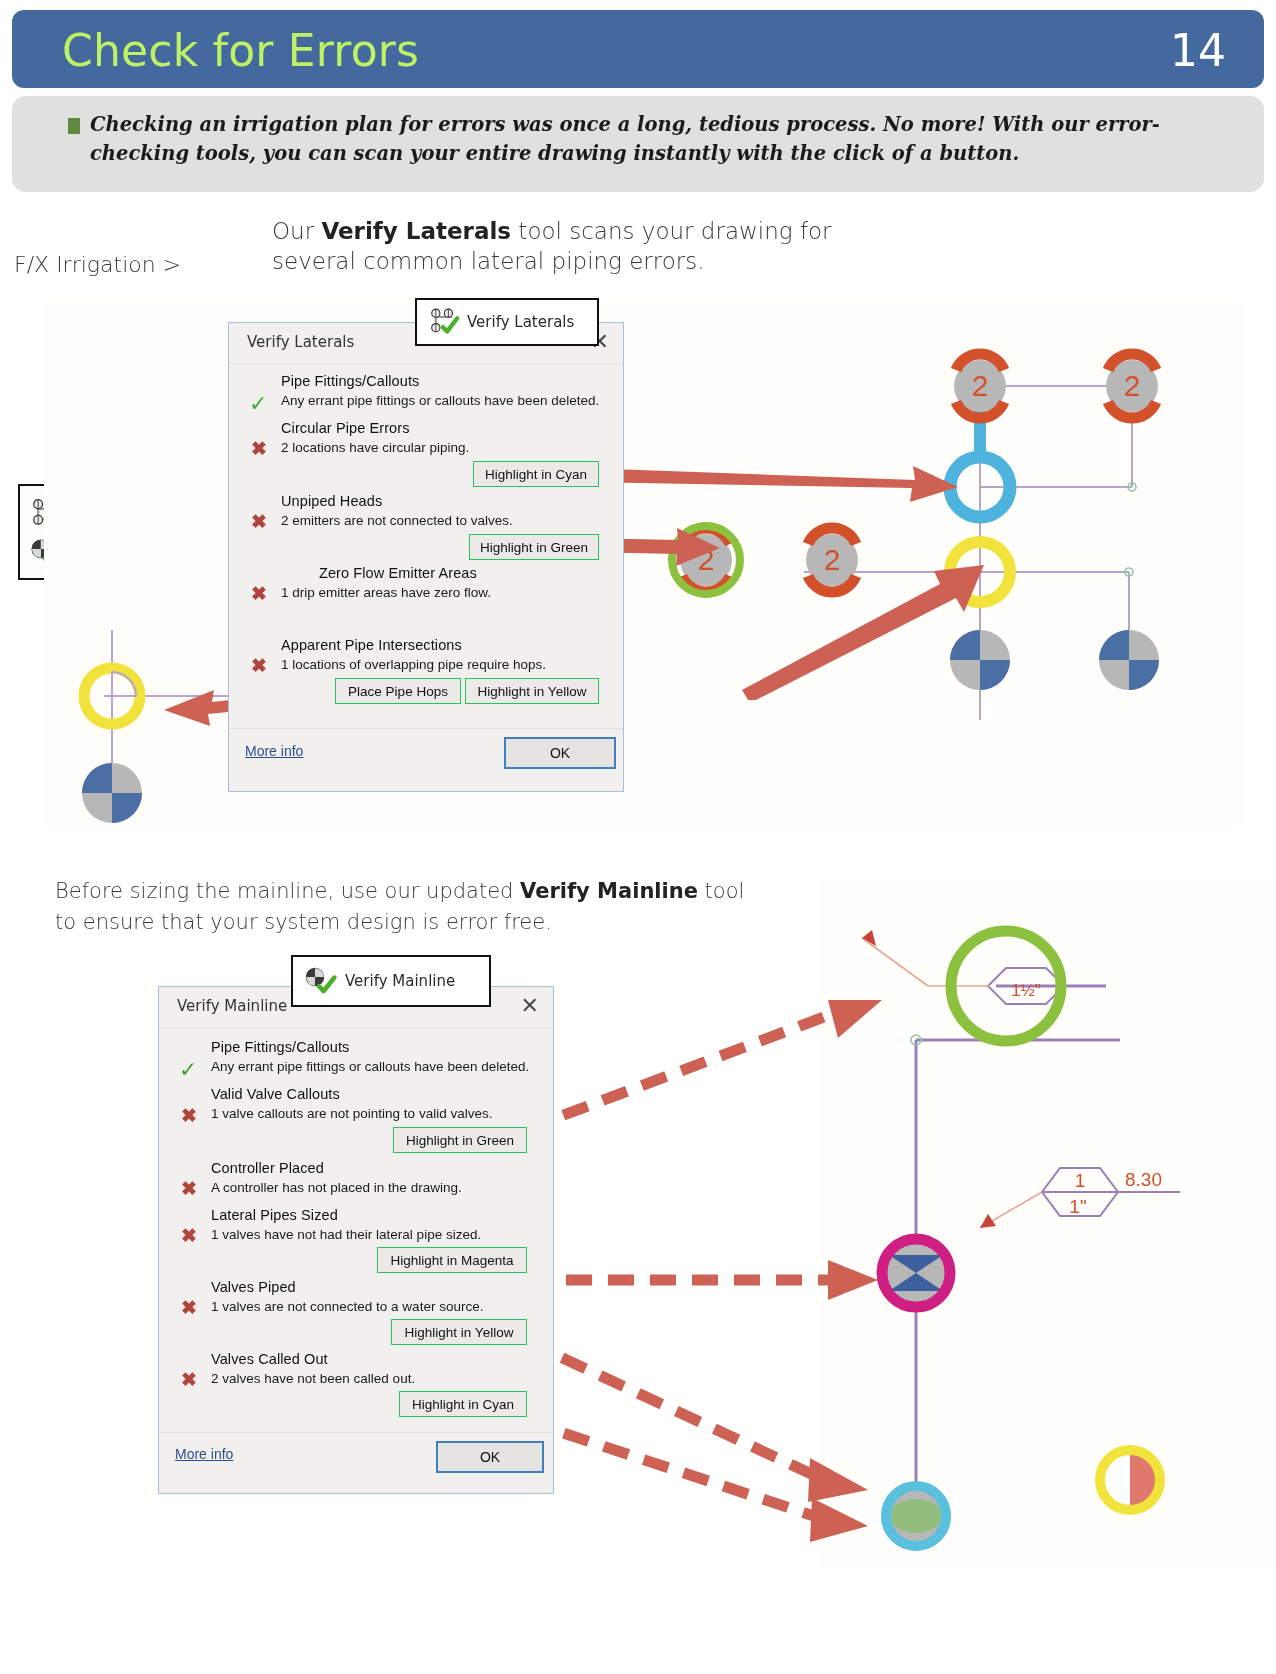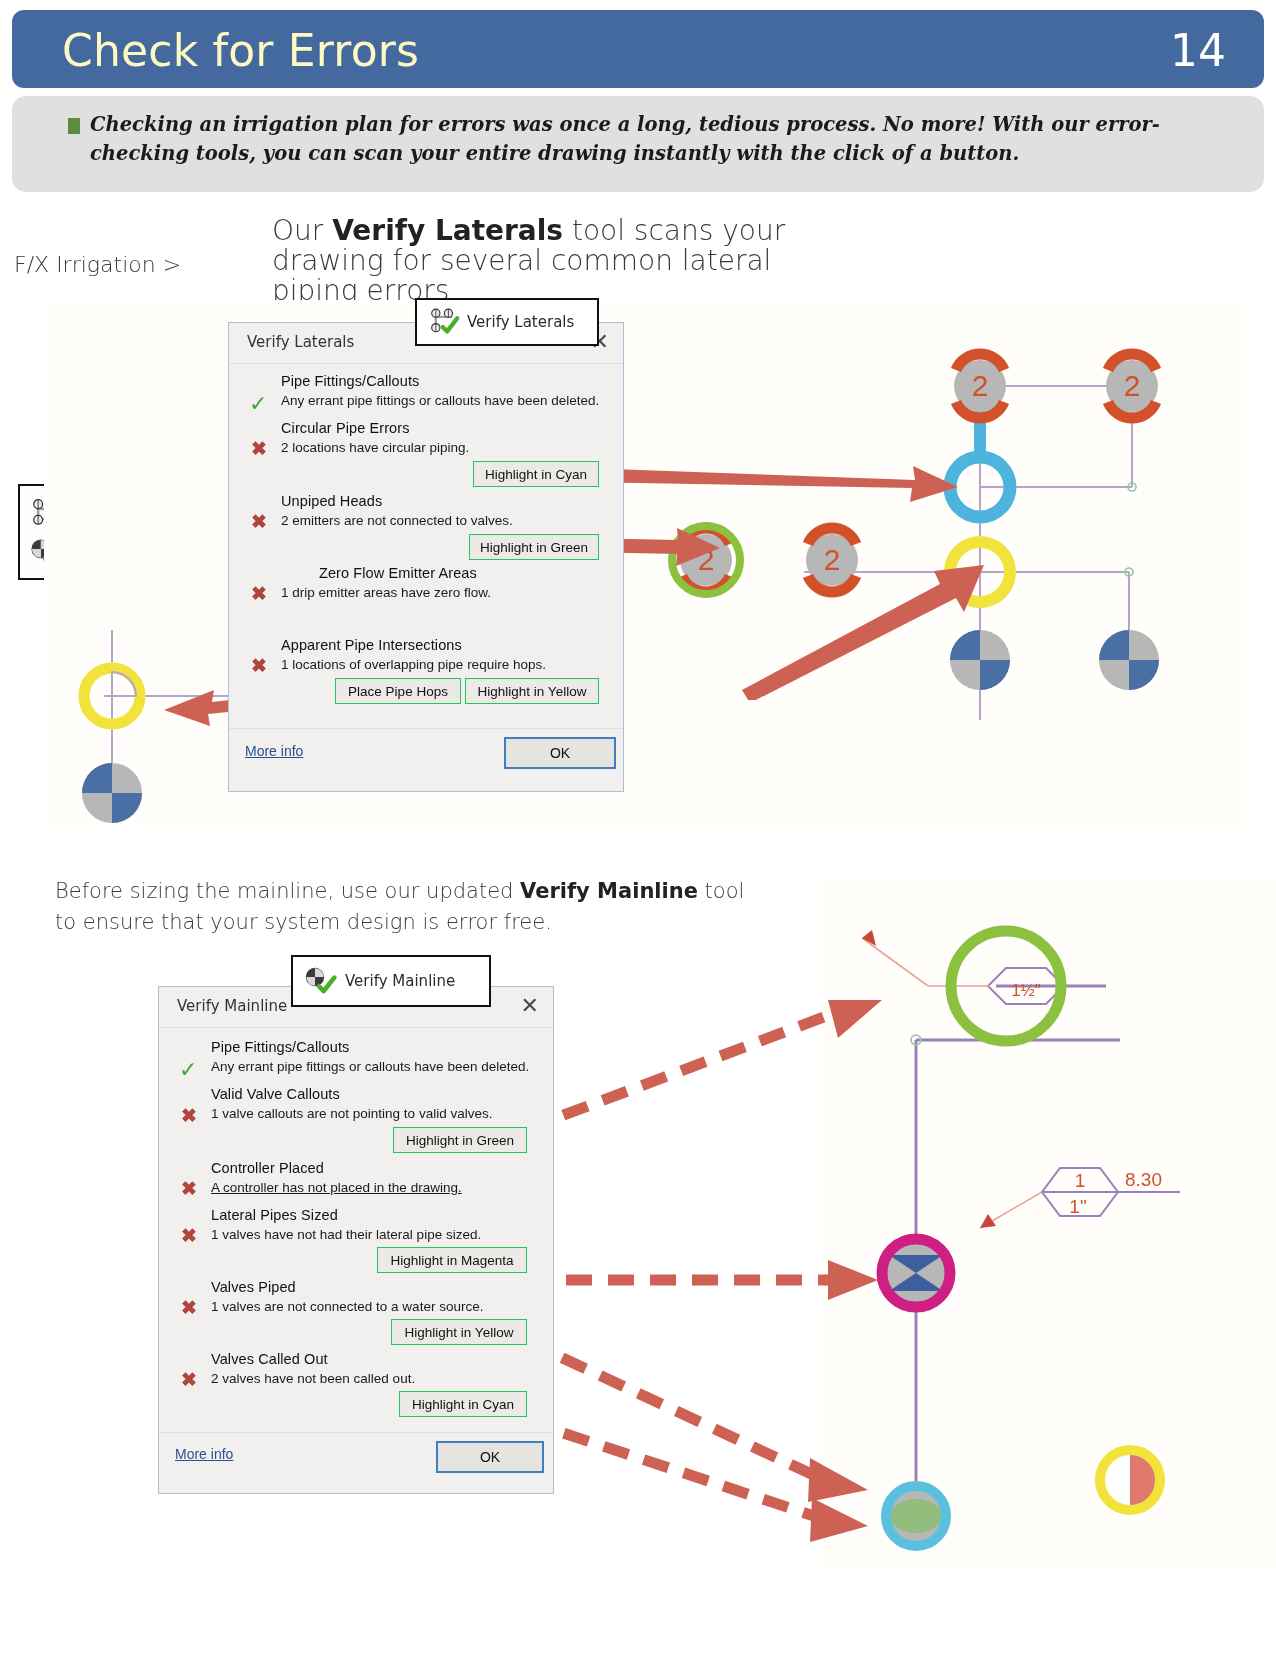--- a/index.html
+++ b/index.html
@@ -6,21 +6,21 @@
   body{
     width:1276px;height:1674px;position:relative;background:#ffffff;
     font-family:"Liberation Sans", sans-serif;overflow:hidden;
   }
   
   .header-bar{
     position:absolute;left:12px;top:10px;width:1252px;height:78px;
     background:#43699f;border-radius:12px;
   }
   .header-title{
-    position:absolute;left:50px;top:15px;color:#fef9c3;
+    position:absolute;left:50px;top:15px;color:#bef264;
     font-size:44px;font-weight:400;letter-spacing:.2px;
     font-family:"DejaVu Sans", sans-serif;
   }
   .header-num{
     position:absolute;right:38px;top:15px;color:#ffffff;font-size:44px;
     font-family:"DejaVu Sans", sans-serif;
   }
   
   .callout{
     position:absolute;left:12px;top:96px;width:1252px;height:96px;
@@ -30,21 +30,21 @@
     position:absolute;left:56px;top:22px;width:12px;height:16px;background:#5f8a3f;
   }
   .callout-text{
     position:absolute;left:78px;top:14px;width:1130px;
     font-family:"DejaVu Serif", serif;
     font-weight:bold;font-style:italic;font-size:19.5px;line-height:29px;color:#1a1a1a;
   }
   
   .intro1{
     position:absolute;left:272px;top:216px;width:560px;
-    font-size:28px;line-height:30px;color:#3a3a3a;
+    font-size:23px;line-height:30px;color:#3a3a3a;
     font-family:"DejaVu Sans", sans-serif;font-weight:300;
   }
   .intro1 b{font-weight:bold;color:#222;}
   .intro2{
     position:absolute;left:55px;top:876px;width:700px;
     font-size:21px;line-height:31px;color:#3a3a3a;
     font-family:"DejaVu Sans", sans-serif;font-weight:300;
   }
   .intro2 b{font-weight:bold;color:#222;}
   .fx-label{
@@ -409,21 +409,21 @@
   <div class="item-h" style="left:52px;top:52px;">Pipe Fittings/Callouts</div>
   <div class="item-d" style="left:52px;top:72px;">Any errant pipe fittings or callouts have been deleted.</div>
 
   <div class="chk bad" style="left:22px;top:119px;">✖</div>
   <div class="item-h" style="left:52px;top:99px;">Valid Valve Callouts</div>
   <div class="item-d" style="left:52px;top:119px;">1 valve callouts are not pointing to valid valves.</div>
   <div class="winbtn" style="left:234px;top:140px;width:132px;">Highlight in Green</div>
 
   <div class="chk bad" style="left:22px;top:192px;">✖</div>
   <div class="item-h" style="left:52px;top:173px;">Controller Placed</div>
-  <div class="item-d" style="left:52px;top:193px;text-decoration:underline;">A controller has not placed in the drawing.</div>
+  <div class="item-d" style="left:52px;top:193px;">A controller has not placed in the drawing.</div>
 
   <div class="chk bad" style="left:22px;top:239px;">✖</div>
   <div class="item-h" style="left:52px;top:220px;">Lateral Pipes Sized</div>
   <div class="item-d" style="left:52px;top:240px;">1 valves have not had their lateral pipe sized.</div>
   <div class="winbtn" style="left:218px;top:260px;width:148px;">Highlight in Magenta</div>
 
   <div class="chk bad" style="left:22px;top:311px;">✖</div>
   <div class="item-h" style="left:52px;top:292px;">Valves Piped</div>
   <div class="item-d" style="left:52px;top:312px;">1 valves are not connected to a water source.</div>
   <div class="winbtn" style="left:232px;top:332px;width:134px;">Highlight in Yellow</div>

